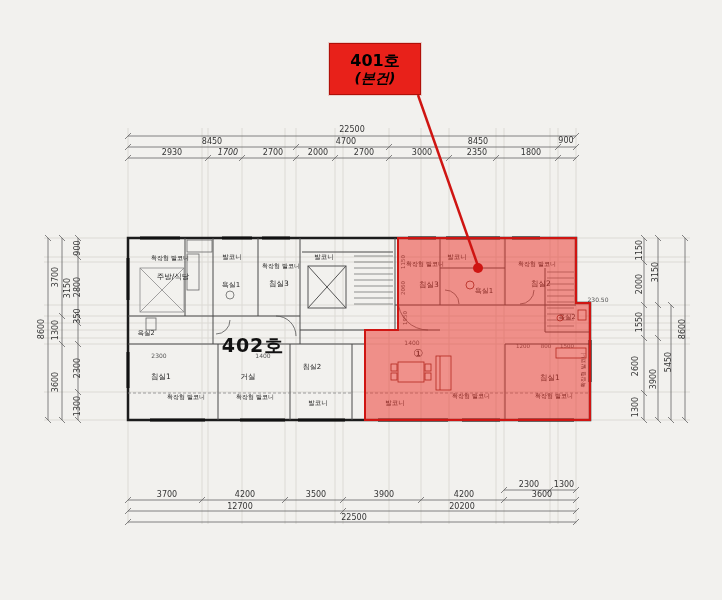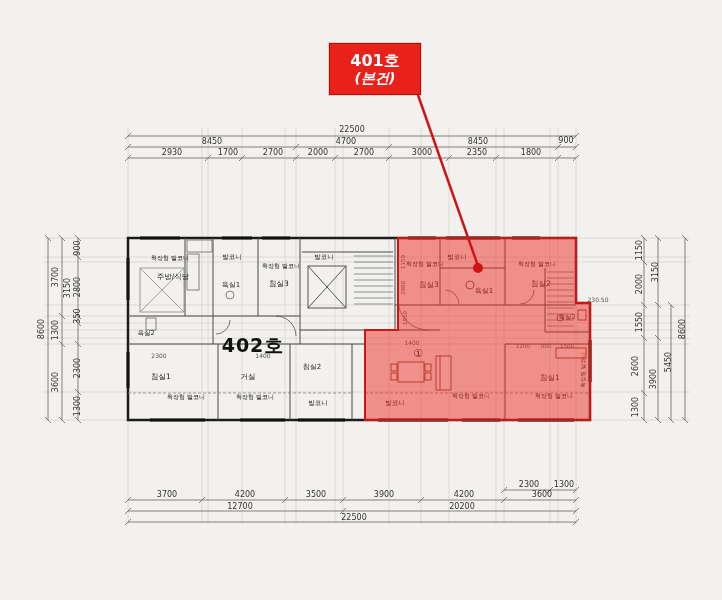--- a/index.html
+++ b/index.html
@@ -7,21 +7,21 @@
   #stage{position:relative;width:722px;height:600px;background:#f2f1ee;overflow:hidden;}
   #stage svg{position:absolute;left:0;top:0;}
   .dim{position:absolute;font-size:8px;color:#333;white-space:nowrap;transform:translate(-50%,-50%);line-height:1;}
   .dim.rot{transform:translate(-50%,-50%) rotate(-90deg);}
   .room{position:absolute;color:#222;white-space:nowrap;transform:translate(-50%,-50%);line-height:1;}
   .room.rot{transform:translate(-50%,-50%) rotate(-90deg);}
   #unit402{position:absolute;left:253px;top:346px;transform:translate(-50%,-50%);
     font-size:19px;font-weight:bold;color:#111;letter-spacing:1px;white-space:nowrap;}
   #callout{position:absolute;left:329px;top:43px;width:90px;height:50px;
     display:flex;flex-direction:column;align-items:center;justify-content:center;
-    color:#ffffff;font-weight:bold;text-align:center;border:1px solid #b01008;
+    color:#000000;font-weight:bold;text-align:center;border:1px solid #b01008;
     box-shadow:0 0 0 1px rgba(180,16,8,.15);}
   #callout .l1{font-size:16px;line-height:1.15;}
   #callout .l2{font-size:14px;line-height:1.15;font-style:italic;}
 </style>
 </head>
 <body>
 
 <div id="stage">
 
   <svg id="plan-svg" width="722" height="600" viewBox="0 0 722 600">
@@ -242,21 +242,21 @@
 
   <div id="unit402">402호</div>
 
   <div id="labels">
       <span class="dim" style="left: 352px; top: 130px; font-size: 8px;">22500</span>
       <span class="dim" style="left: 212px; top: 142px; font-size: 8px;">8450</span>
       <span class="dim" style="left: 346px; top: 142px; font-size: 8px;">4700</span>
       <span class="dim" style="left: 478px; top: 142px; font-size: 8px;">8450</span>
       <span class="dim" style="left: 566px; top: 141px; font-size: 8px;">900</span>
       <span class="dim" style="left: 172px; top: 153px; font-size: 8px;">2930</span>
-      <span class="dim" style="left: 228px; top: 153px; font-size: 8px;">1700</span>
+      <span class="dim" style="left: 228px; top: 153px; font-size: 8px; font-style: italic;">1700</span>
       <span class="dim" style="left: 273px; top: 153px; font-size: 8px;">2700</span>
       <span class="dim" style="left: 318px; top: 153px; font-size: 8px;">2000</span>
       <span class="dim" style="left: 364px; top: 153px; font-size: 8px;">2700</span>
       <span class="dim" style="left: 422px; top: 153px; font-size: 8px;">3000</span>
       <span class="dim" style="left: 477px; top: 153px; font-size: 8px; text-align: right;">2350</span>
       <span class="dim" style="left: 531px; top: 153px; font-size: 8px;">1800</span>
       <span class="dim" style="left: 529px; top: 485px; font-size: 8px;">2300</span>
       <span class="dim" style="left: 564px; top: 485px; font-size: 8px;">1300</span>
       <span class="dim" style="left: 167px; top: 495px; font-size: 8px;">3700</span>
       <span class="dim" style="left: 245px; top: 495px; font-size: 8px;">4200</span>

